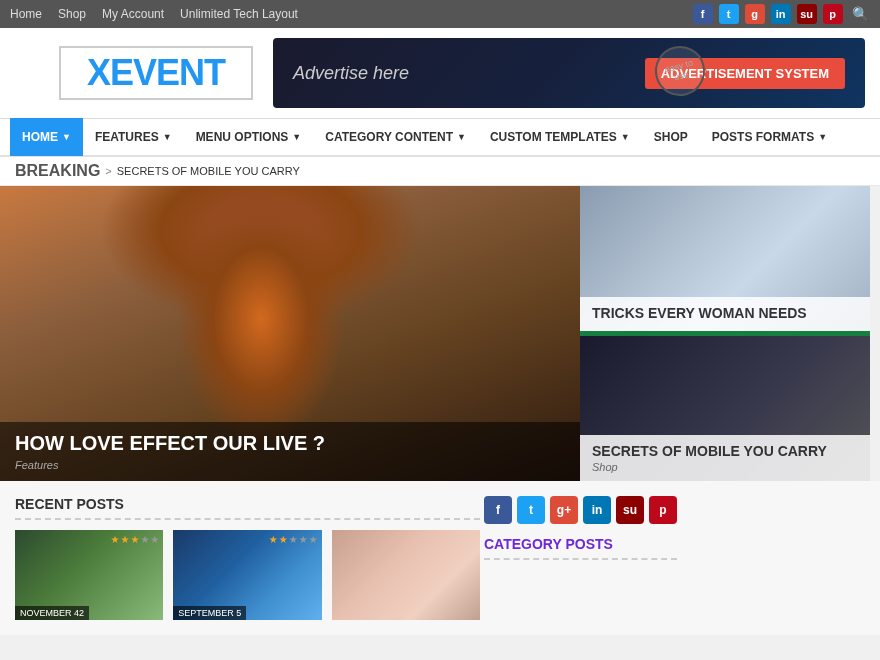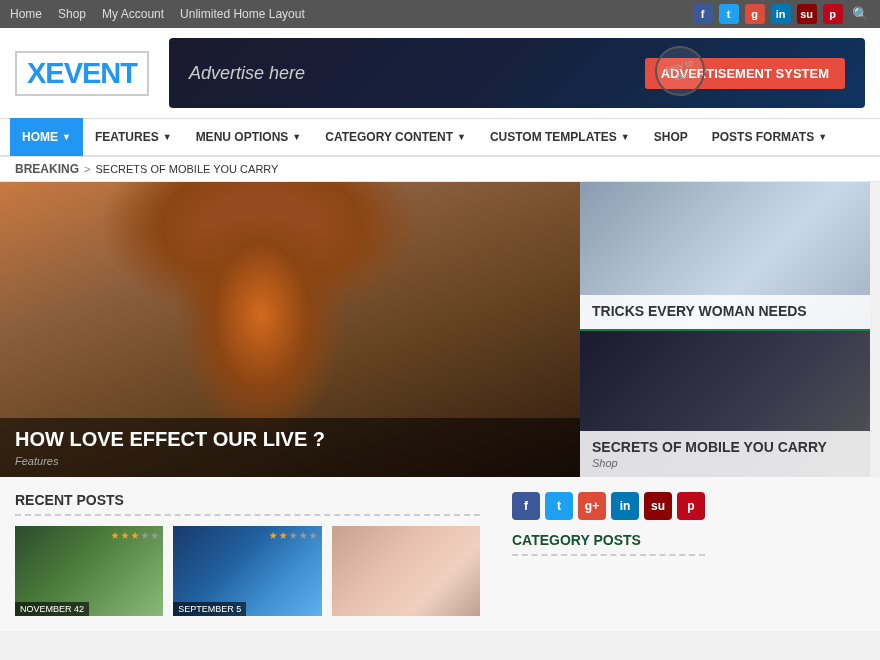--- a/index.html
+++ b/index.html
@@ -41,29 +41,30 @@
     
     .header {
       background: #fff;
       display: flex;
       align-items: center;
       padding: 10px 15px;
       gap: 20px;
       border-bottom: 1px solid #ddd;
     }
     .logo {
-      font-size: 29px;
+      font-size: 36px;
       font-weight: 900;
       color: #333;
       text-transform: uppercase;
       letter-spacing: -1px;
       min-width: 130px;
       border: 2px solid #ccc;
-      padding: 4px 10px;
-      background: #fff;
+      padding: 4px 26px;
+      background: #fff;
+      margin-left: 44px;
     }
     .logo span { color: #2196f3; }
     .ad-banner {
       flex: 1;
       background: linear-gradient(135deg, #1a1a2e 0%, #16213e 50%, #0f3460 100%);
       height: 70px;
       border-radius: 4px;
       display: flex;
       align-items: center;
       justify-content: space-between;
@@ -133,21 +134,21 @@
       padding: 5px 15px;
       font-size: 11px;
       color: #333;
       border-bottom: 1px solid #e8e8e8;
       display: flex;
       align-items: center;
       gap: 5px;
     }
     .breadcrumb .sep { color: #888; }
     .breadcrumb .current { color: #333; text-transform: uppercase; font-size: 11px; }
-    .breadcrumb .breaking { color: #555; text-transform: uppercase; font-weight: bold; font-size: 12px; }
+    .breadcrumb .breaking { color: #555; text-transform: uppercase; font-weight: bold; font-size: 16px; }
 
     
     .hero {
       display: flex;
       width: 100%;
       height: 295px;
     }
     .hero-main {
       flex: 0 0 580px;
       position: relative;
@@ -185,21 +186,21 @@
     .hero-sidebar {
       flex: 0 0 290px;
       display: flex;
       flex-direction: column;
       background: #fff;
     }
     .hero-side-item {
       flex: 1;
       position: relative;
       overflow: hidden;
-      border-bottom: 2px solid #15803d;
+      border-bottom: 5px solid #15803d;
     }
     .hero-side-item:last-child { border-bottom: none; }
     .hero-side-bg-1 {
       width: 100%; height: 100%;
       background: linear-gradient(135deg, #8a9bb0 0%, #b5c5d5 40%, #c8d8e8 60%, #a0b0c0 100%);
     }
     .hero-side-bg-2 {
       width: 100%; height: 100%;
       background: linear-gradient(135deg, #1a1a2e 0%, #2a2a3e 30%, #3a3a4e 60%, #555 100%);
     }
@@ -220,21 +221,21 @@
       color: #666;
       font-size: 11px;
       font-style: italic;
     }
 
     
     .bottom-section {
       background: #f7f7f7;
       display: flex;
       padding: 15px;
-      gap: 32px;
+      gap: 4px;
     }
 
     
     .recent-posts {
       flex: 0 0 465px;
     }
     .section-title {
       font-size: 14px;
       font-weight: bold;
       text-transform: uppercase;
@@ -323,34 +324,34 @@
     .s-tw { background: #1da1f2; }
     .s-gp { background: #dd4b39; }
     .s-li { background: #0077b5; }
     .s-st { background: #8B0000; }
     .s-pi { background: #bd081c; }
 
     .category-posts-title {
       font-size: 14px;
       font-weight: bold;
       text-transform: uppercase;
-      color: #14532d;
+      color: #6d28d9;
       border-bottom: 2px dashed #ccc;
       padding-bottom: 6px;
     }
   </style>
 </head>
 <body>
 
 <div class="top-nav">
   <div class="top-nav-links">
     <a>Home</a>
     <a>Shop</a>
     <a>My Account</a>
-    <a>Unlimited Home Layout</a>
+    <a>Unlimited Tech Layout</a>
   </div>
   <div class="top-nav-social">
     <div class="social-icon si-fb">f</div>
     <div class="social-icon si-tw">t</div>
     <div class="social-icon si-gp">g</div>
     <div class="social-icon si-li">in</div>
     <div class="social-icon si-st">su</div>
     <div class="social-icon si-pi">p</div>
     <span class="search-icon-top">🔍</span>
   </div>

